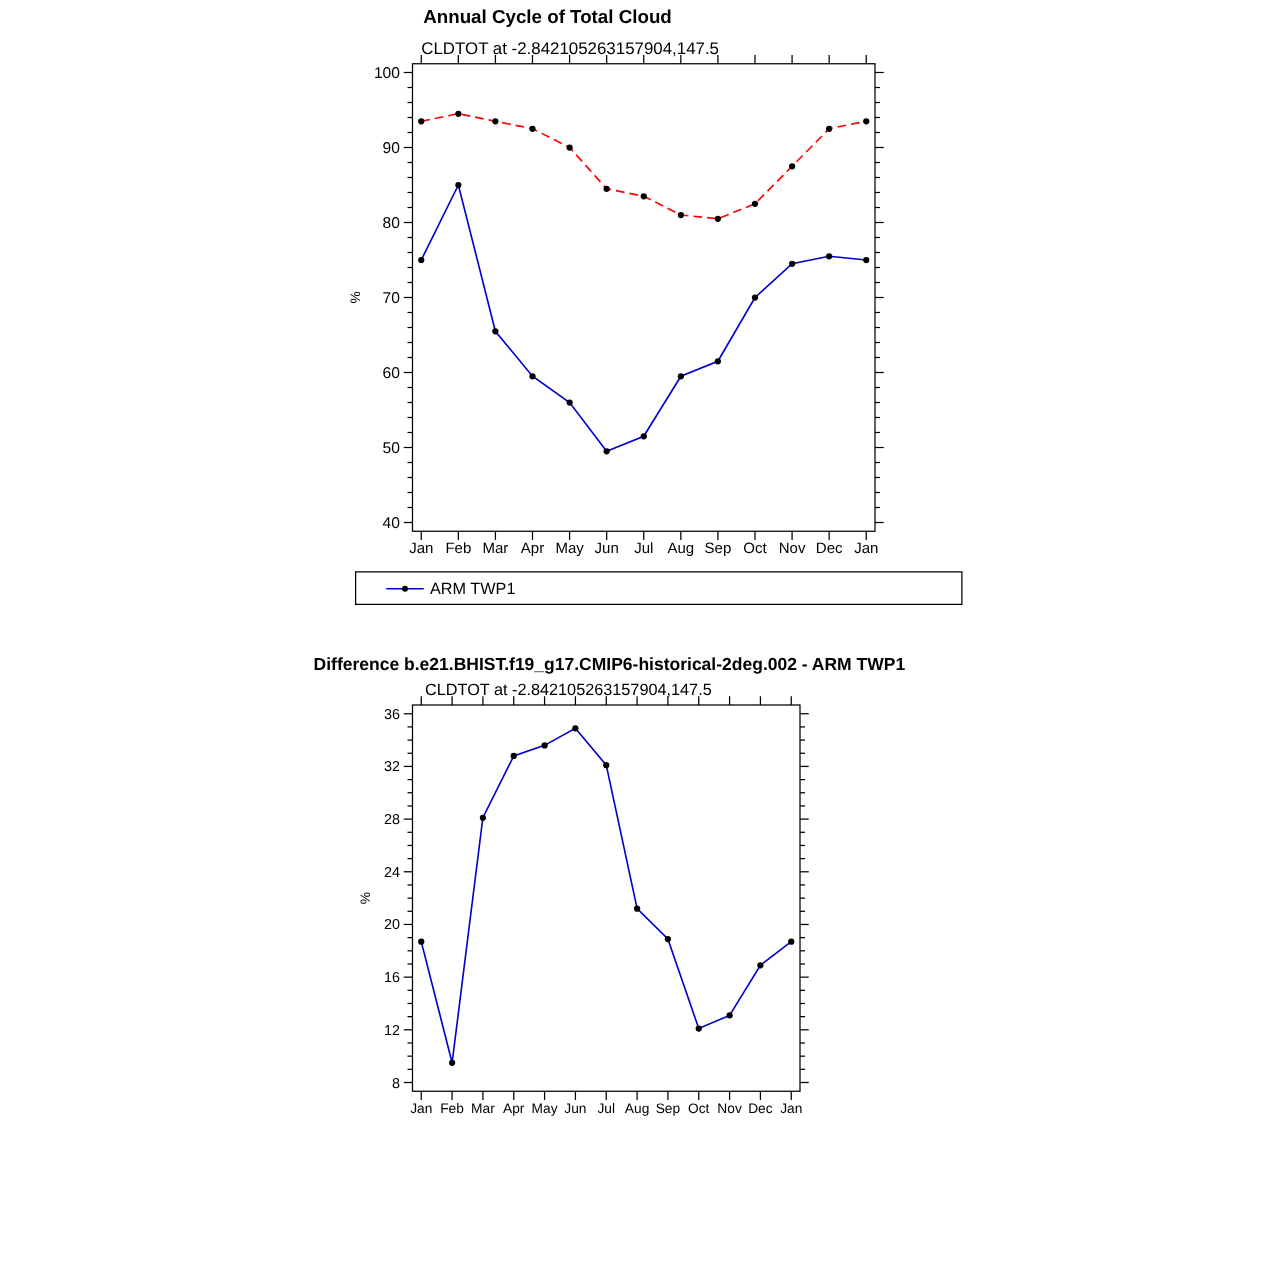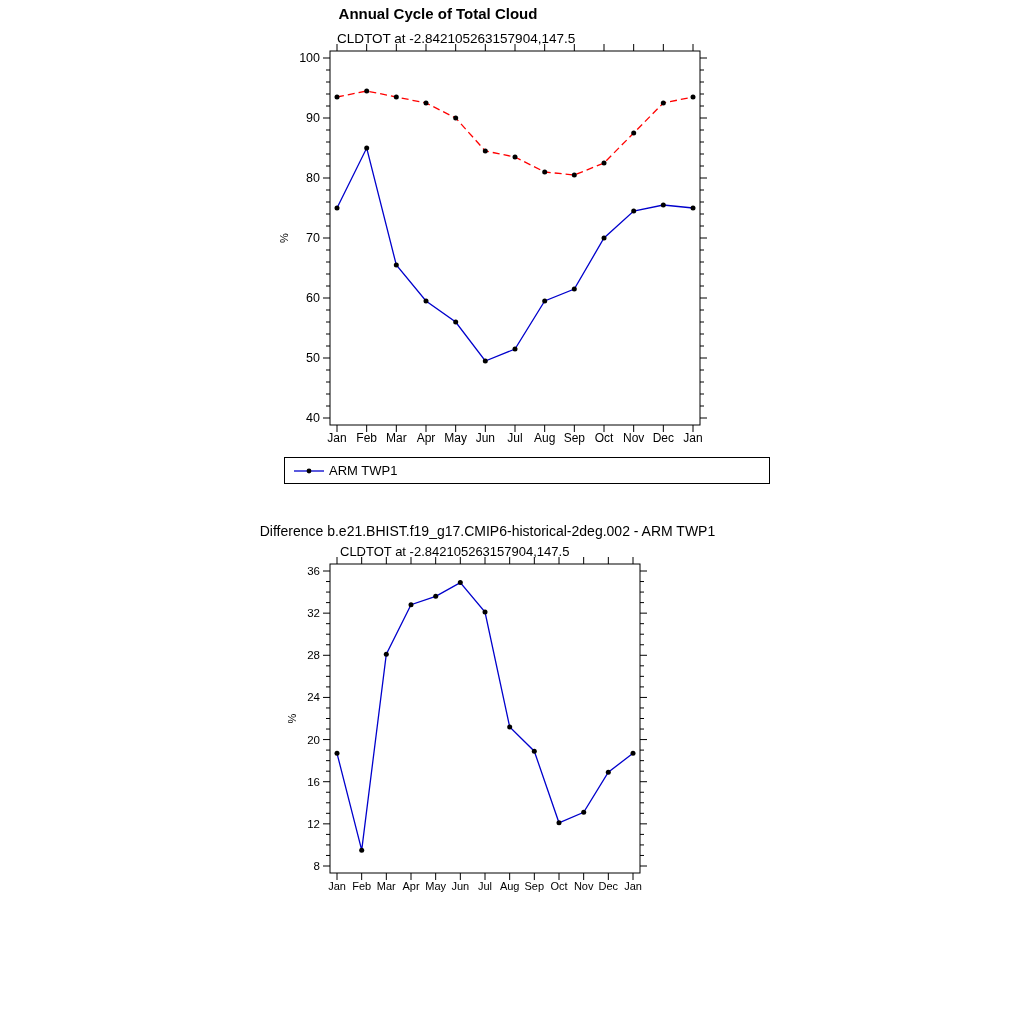--- a/index.html
+++ b/index.html
@@ -4,24 +4,24 @@
 <style>
   html,body{margin:0;padding:0;background:#ffffff;}
   .page{position:relative;width:1024px;height:1024px;background:#ffffff;overflow:hidden;
         font-family:"Liberation Sans","DejaVu Sans",sans-serif;color:#000;}
   svg.plots{position:absolute;left:0;top:0;}
   svg text{font-family:"Liberation Sans","DejaVu Sans",sans-serif;fill:#000;}
   .title-top{position:absolute;top:5px;left:0;width:876px;text-align:center;
              font-weight:bold;font-size:15px;}
   .subtitle-top{position:absolute;top:31px;left:337px;font-size:13.5px;}
   .title-bottom{position:absolute;top:523px;left:0;width:975px;text-align:center;
-                font-weight:normal;font-size:14px;}
+                font-weight:bold;font-size:14px;}
   .subtitle-bottom{position:absolute;top:544px;left:340px;font-size:13px;}
   .legend{position:absolute;left:284px;top:457px;width:486px;box-sizing:border-box;
-          border:1px solid #000;background:#fff;padding:3px 8px;}
+          border:1px solid #000;background:#fff;padding:3px 23px;}
   .legend-row{display:flex;align-items:center;height:19px;font-size:13px;}
   .legend-sample{flex:0 0 auto;margin-right:4px;}
   .legend-label{white-space:nowrap;}
 </style>
 </head>
 <body>
 
 <div class="page">
 
   <div class="title-top">Annual Cycle of Total Cloud</div>

